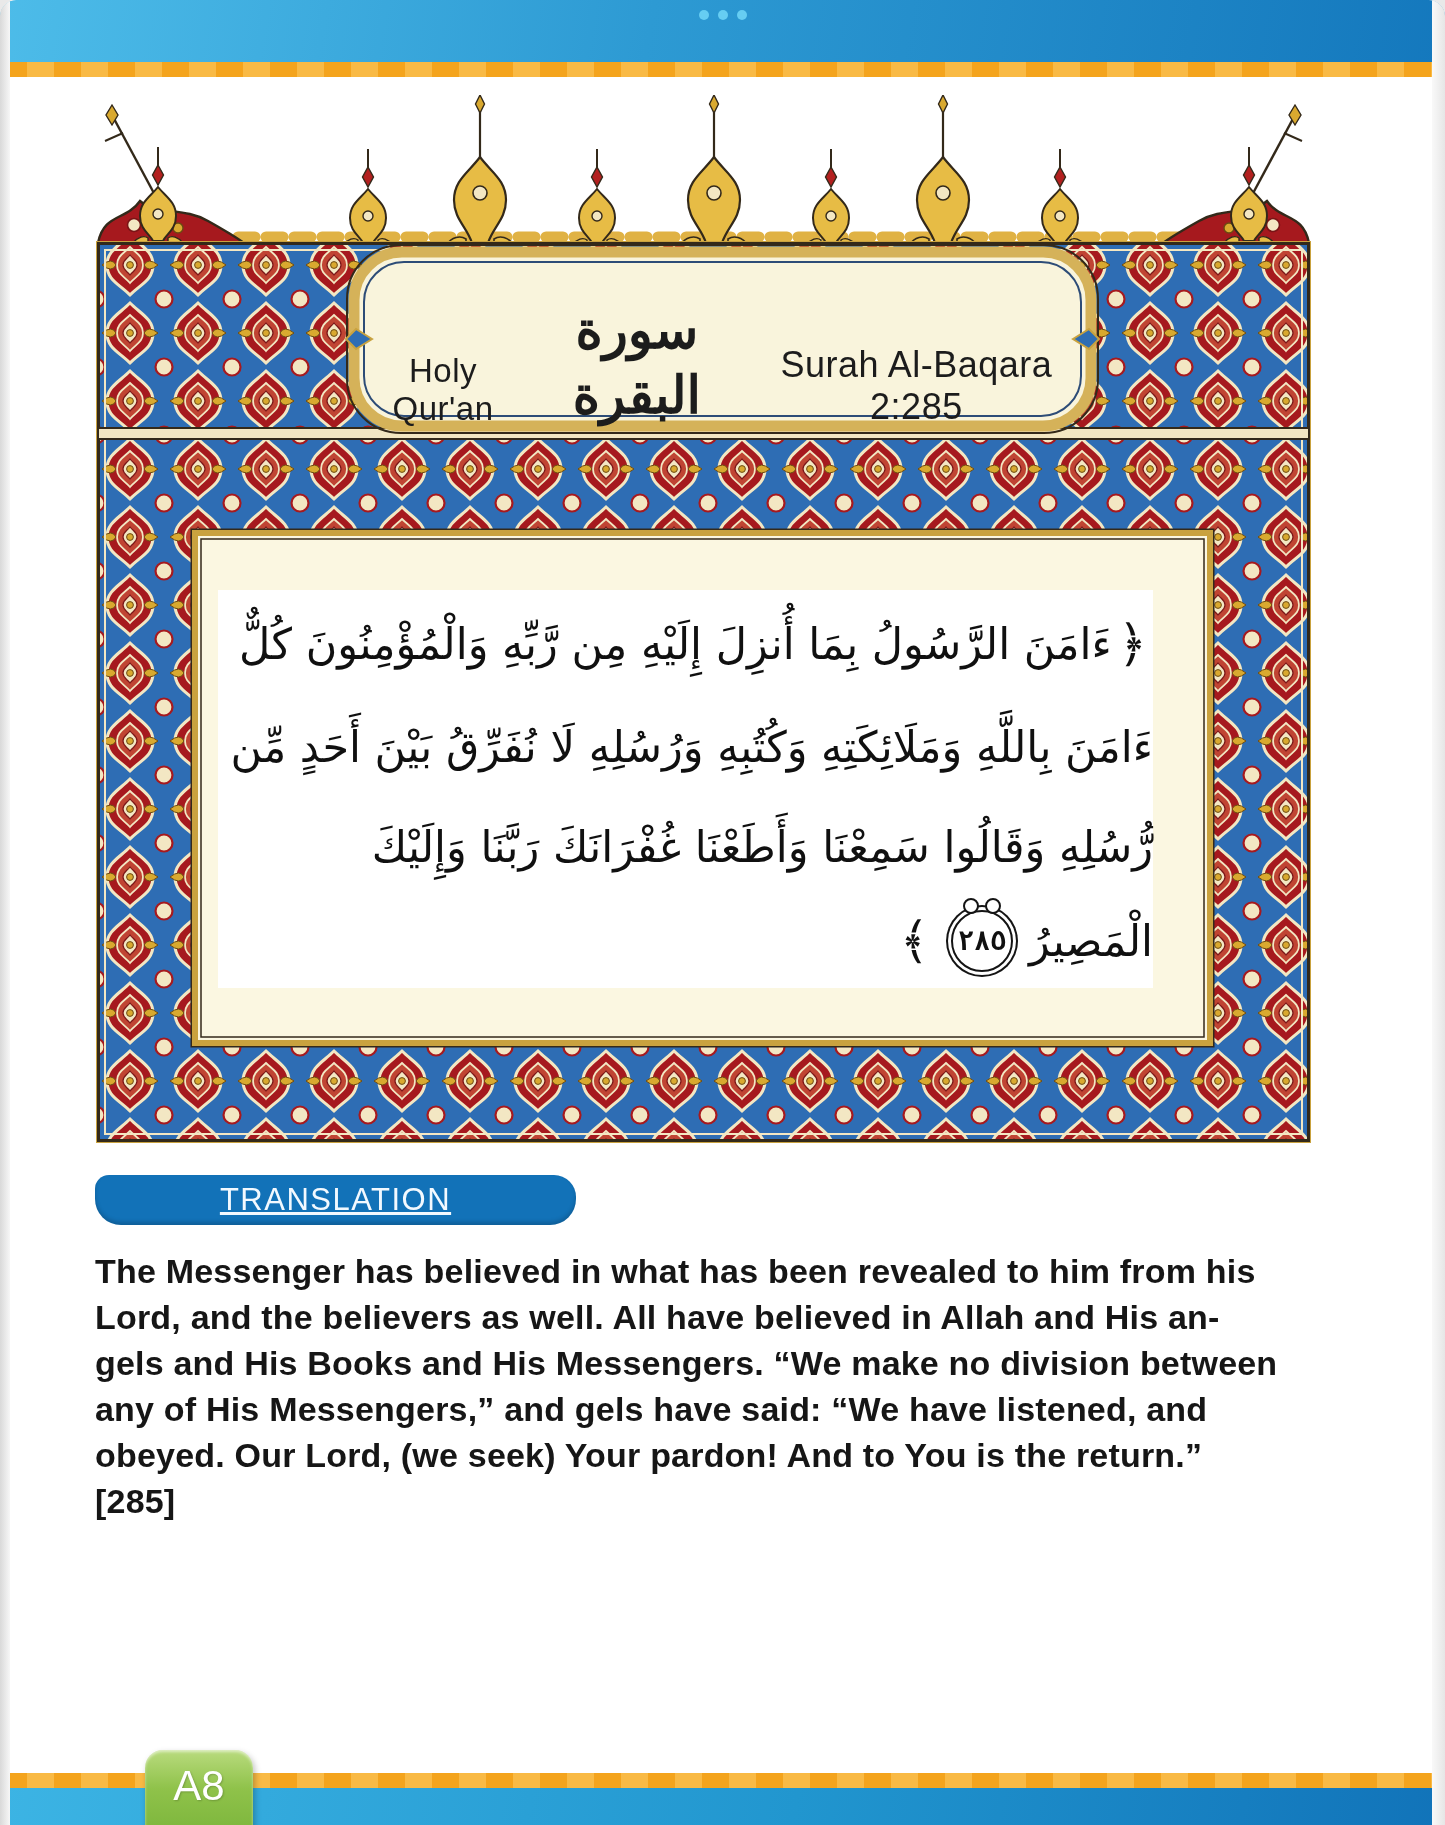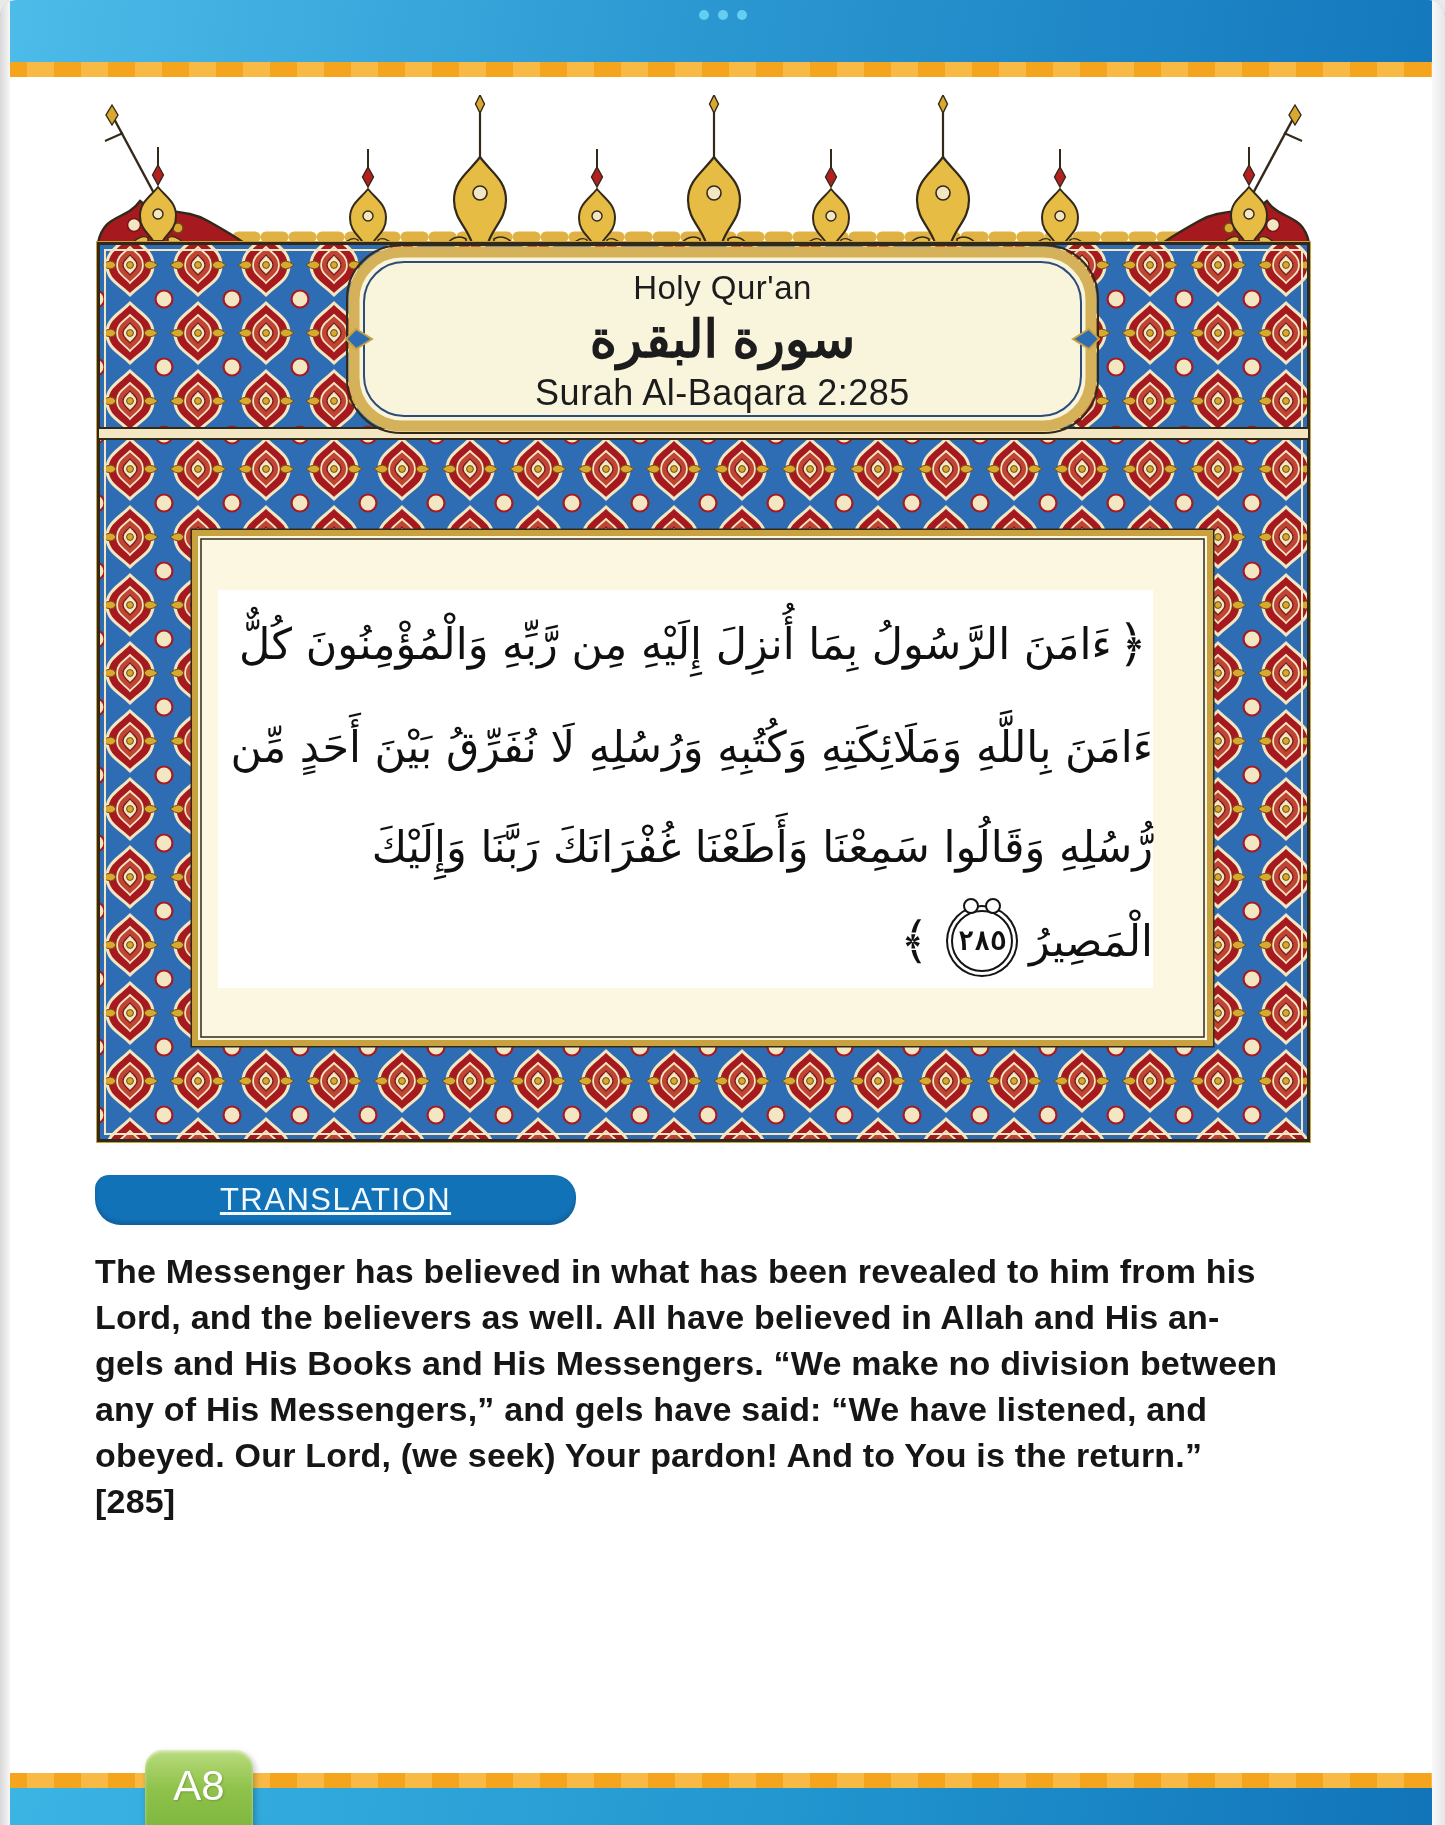--- a/index.html
+++ b/index.html
@@ -22,21 +22,21 @@
   .strip.top{top:62px;}
   .strip.bottom{top:1773px;}
   .bottombar{position:absolute;left:0;top:1788px;width:1445px;height:37px;
           background:linear-gradient(100deg,#3cb4e4 0%,#2196cf 55%,#1173b9 100%);}
 
   
   .frame{position:absolute;left:96px;top:95px;width:1215px;height:1050px;}
 
   
   .cartouche{position:absolute;left:365px;top:254px;width:715px;height:174px;
-             display:flex;flex-direction:column;align-items:center;justify-content:center;
+             display:flex;align-items:flex-end;justify-content:center;
              text-align:center;color:#1c1c1c;}
   .title-en{font-size:33px;letter-spacing:.5px;}
   .title-ar{font-family:Liberation Sans, sans-serif;font-size:52px;font-weight:bold;
             line-height:1.25;direction:rtl;}
   .title-ref{font-size:36px;letter-spacing:.5px;}
 
   
   .verse{position:absolute;left:218px;top:592px;width:935px;height:398px;
          font-family:"DejaVu Sans",sans-serif;color:#101010;}
   .vline{direction:rtl;display:flex;align-items:center;justify-content:flex-start;

